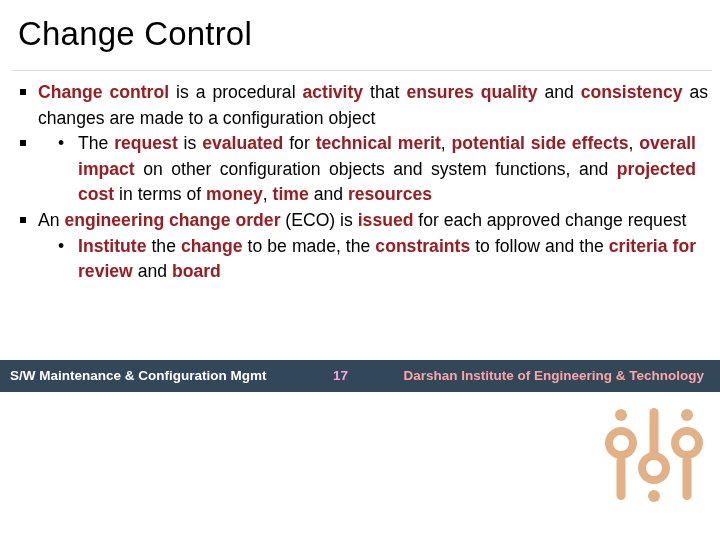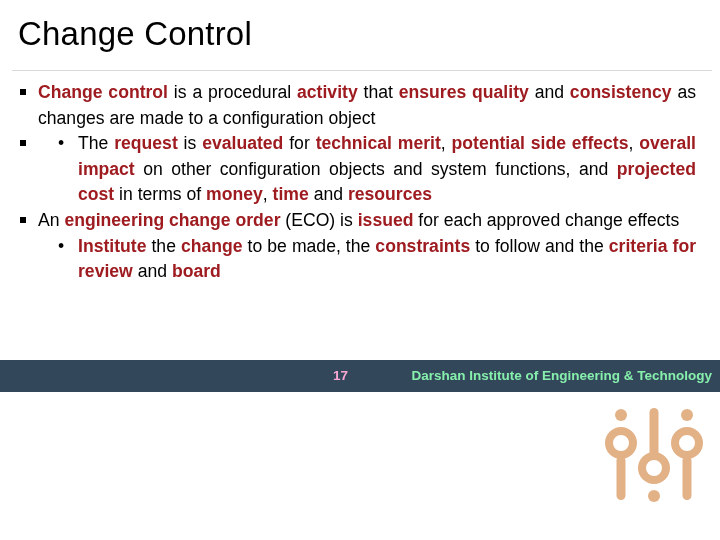--- a/index.html
+++ b/index.html
@@ -53,21 +53,21 @@
   .body-area {
     position: absolute;
     left: 0;
     top: 80px;
     width: 720px;
   }
 
   .lvl1 {
     position: relative;
     padding-left: 38px;
-    padding-right: 24px;
+    padding-right: 12px;
     margin: 0 0 0 0;
     font-size: 17.6px;
     line-height: 25.6px;
     color: #000000;
     text-align: justify;
     text-justify: inter-word;
   }
   .lvl1 .sq {
     position: absolute;
     left: 20px;
@@ -130,26 +130,26 @@
     position: absolute;
     left: 333px;
     top: 7px;
     font-size: 13.5px;
     line-height: 18px;
     font-weight: bold;
     color: #f9a8d4;
   }
   .footer-right {
     position: absolute;
-    right: 8px;
+    right: 16px;
     top: 7px;
     font-size: 13.5px;
     line-height: 18px;
     font-weight: bold;
-    color: #86efac;
+    color: #fca5a5;
     white-space: nowrap;
   }
 
   
   .logo {
     position: absolute;
     left: 598px;
     top: 406px;
     width: 112px;
     height: 104px;
@@ -162,21 +162,21 @@
 
   <div class="title-area">
     <div class="slide-title">Change Control</div>
   </div>
   <div class="title-rule"></div>
 
   <div class="body-area" id="body-area">
       <div class="lvl1"><span class="sq"></span><span class="txt"><em class="k">Change control</em><span class="blk"> is a procedural </span><em class="k">activity</em><span class="blk"> that </span><em class="k">ensures quality</em><span class="blk"> and </span><em class="k">consistency</em><span class="blk"> as changes are made to a configuration object</span></span></div>
       <div class="lvl1"><span class="sq"></span></div>
       <div class="lvl2"><span class="dot">•</span><span class="txt"><span class="blk">The </span><em class="k">request</em><span class="blk"> is </span><em class="k">evaluated</em><span class="blk"> for </span><em class="k">technical merit</em><span class="blk">, </span><em class="k">potential side effects</em><span class="blk">, </span><em class="k">overall impact</em><span class="blk"> on other configuration objects and system functions, and </span><em class="k">projected cost</em><span class="blk"> in terms of </span><em class="k">money</em><span class="blk">, </span><em class="k">time</em><span class="blk"> and </span><em class="k">resources</em></span></div>
-      <div class="lvl1"><span class="sq"></span><span class="txt"><span class="blk">An </span><em class="k">engineering change order</em><span class="blk"> (ECO) is </span><em class="k">issued</em><span class="blk"> for each approved change effects</span></span></div>
+      <div class="lvl1"><span class="sq"></span><span class="txt"><span class="blk">An </span><em class="k">engineering change order</em><span class="blk"> (ECO) is </span><em class="k">issued</em><span class="blk"> for each approved change request</span></span></div>
       <div class="lvl2"><span class="dot">•</span><span class="txt"><em class="k">Institute</em><span class="blk"> the </span><em class="k">change</em><span class="blk"> to be made, the </span><em class="k">constraints</em><span class="blk"> to follow and the </span><em class="k">criteria for review</em><span class="blk"> and </span><em class="k">board</em></span></div>
     </div>
 
   <svg class="logo" viewBox="0 0 112 104" xmlns="http://www.w3.org/2000/svg" aria-hidden="true">
     <g fill="#E3B186">
 
       <circle cx="23" cy="9" r="6"></circle>
       <path d="M23 21a16 16 0 1 0 0 32 16 16 0 0 0 0-32zm0 8a8 8 0 1 1 0 16 8 8 0 0 1 0-16z"></path>
       <rect x="18.5" y="50" width="9" height="44" rx="4.5"></rect>
 
@@ -184,17 +184,18 @@
       <path d="M56 46a16 16 0 1 0 0 32 16 16 0 0 0 0-32zm0 8a8 8 0 1 1 0 16 8 8 0 0 1 0-16z"></path>
       <circle cx="56" cy="90" r="6"></circle>
 
       <circle cx="89" cy="9" r="6"></circle>
       <path d="M89 21a16 16 0 1 0 0 32 16 16 0 0 0 0-32zm0 8a8 8 0 1 1 0 16 8 8 0 0 1 0-16z"></path>
       <rect x="84.5" y="50" width="9" height="44" rx="4.5"></rect>
     </g>
   </svg>
 
   <div class="footer">
+    <div class="footer-left">S/W Maintenance &amp; Configuration Mgmt</div>
     <div class="footer-page">17</div>
     <div class="footer-right">Darshan Institute of Engineering &amp; Technology</div>
   </div>
 
 </div>
 
 </body></html>

